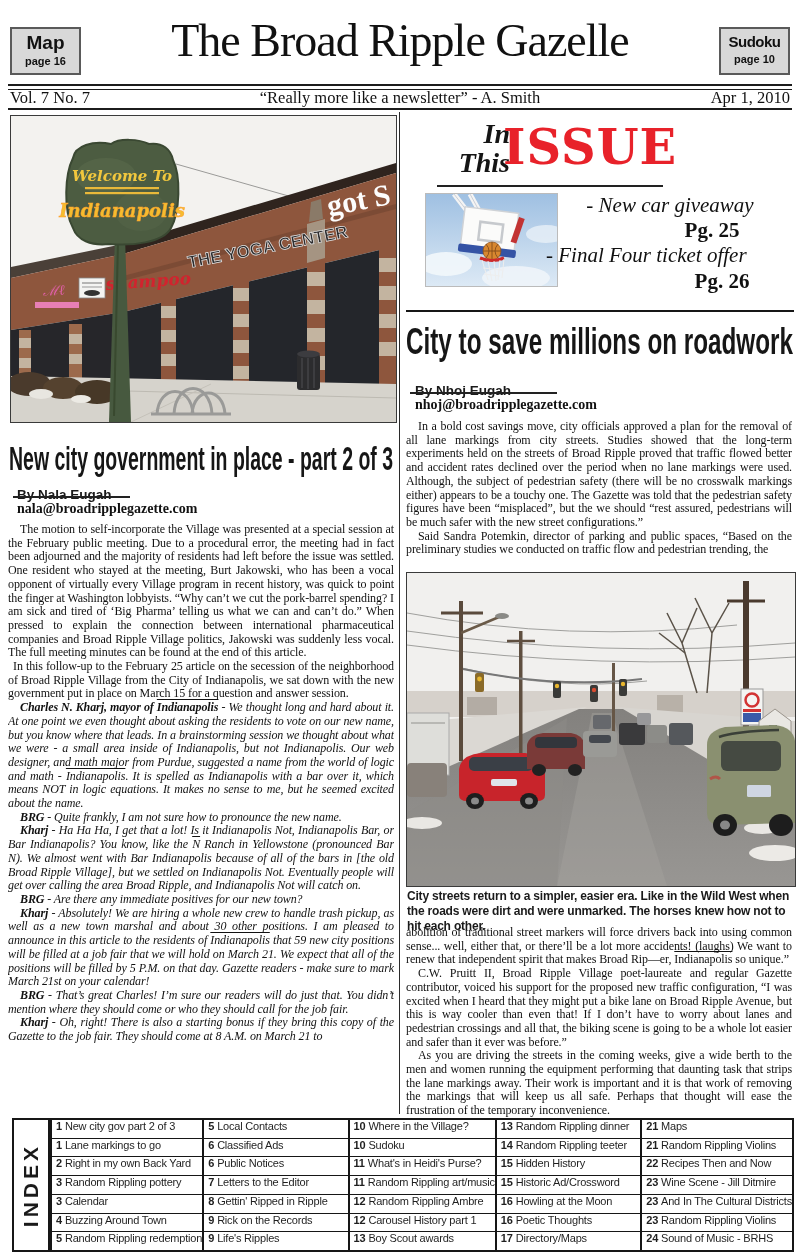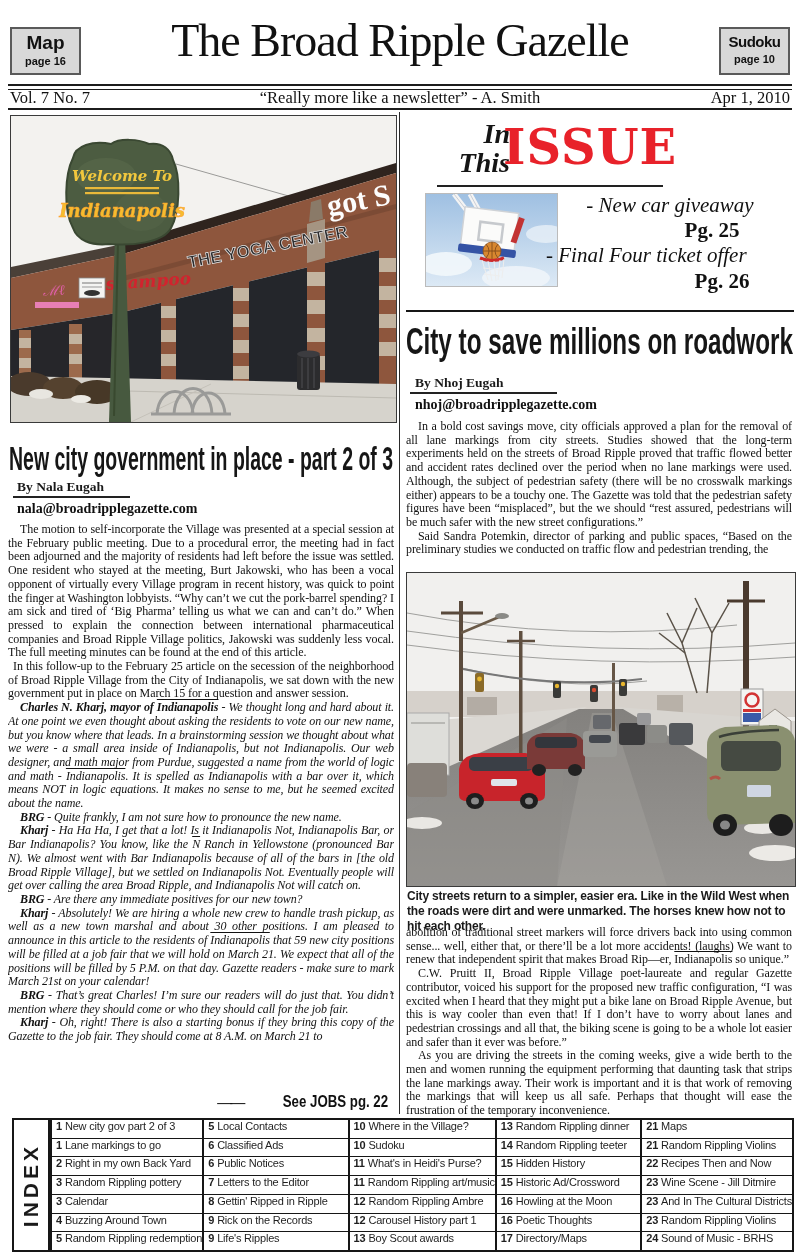--- a/index.html
+++ b/index.html
@@ -21,21 +21,21 @@
   #date-label{position:absolute;right:2px;top:0;}
   #rule-single{left:8px;top:108px;width:784px;border-top:2px solid #1c1c1c;}
   #col-divider{left:399px;top:112px;width:1px;height:1002px;background:#2a2a2a;}
   
   .photo-frame{position:absolute;border:1px solid #3a3a3a;background:#eee;overflow:hidden;}
   .caption{position:absolute;font-family:"Liberation Sans",sans-serif;font-weight:bold;
            font-size:12px;line-height:15px;letter-spacing:-0.2px;color:#1a1a1a;}
   
   .headline-svg text{font-family:"Liberation Sans",sans-serif;font-weight:bold;fill:#161616;}
   
-  .byline{position:absolute;font-family:Liberation Serif, serif;font-weight:600;font-size:13.5px;color:#1a1a1a;}
+  .byline{position:absolute;font-family:Liberation Sans, sans-serif;font-weight:600;font-size:13.5px;color:#1a1a1a;margin-top:8px;}
   .byline-rule{position:absolute;height:2px;background:#222;}
   .email{position:absolute;font-weight:bold;font-size:14px;color:#111;}
   
   .bodycol{position:absolute;font-size:12px;line-height:13.7px;text-align:justify;
            letter-spacing:-0.1px;overflow:hidden;}
   .bodycol p{margin:0;}
   .bp.ind1{text-indent:12px;}
   .bp.ind2{text-indent:5px;}
   .bp.qa{font-style:italic;text-indent:12px;}
   .ov{text-decoration:overline;}
@@ -190,24 +190,20 @@
       <p class="bp ind1">The motion to self-incorporate the Village was presented at a special session at the February public meeting.  Due to a procedural error, the meeting had in fact been adjourned and the majority of residents had left before the issue was settled.  One resident who stayed at the meeting, Burt Jakowski, who has been a vocal opponent of virtually every Village program in recent history, was quick to point the finger at Washington lobbyists.  “Why can’t we cut the pork-barrel spending? I am sick and tired of ‘Big Pharma’ telling us what we can and can’t do.”  When pressed to explain the connection between international pharmaceutical companies and Broad Ripple Village politics, Jakowski was suddenly less vocal.  The full meeting minutes can be found at the end of this article.</p>
       <p class="bp ind2">In this follow-up to the February 25 article on the secession of the neighborhood of Broad Ripple Village from the City of Indianapolis, we sat down with the new government put in place on March 15 for a question and answer session.</p>
       <p class="bp qa"><b>Charles N. Kharj, mayor of <span class="ov">Indianapolis</span></b> - We thought long and hard about it.  At one point we even thought about asking the residents to vote on our new name, but you know where that leads.  In a brainstorming session we thought about what we were - a small area inside of Indianapolis, but not Indianapolis.  Our web designer, and math major from Purdue, suggested a name from the world of logic and math - <span class="ov">Indianapolis</span>.  It is spelled as Indianapolis with a bar over it, which means NOT in logic equations.  It makes no sense to me, but he seemed excited about the name.</p>
       <p class="bp qa"><b>BRG</b> - Quite frankly, I am not sure how to pronounce the new name.</p>
       <p class="bp qa"><b>Kharj</b> - Ha Ha Ha, I get that a lot!  Is it Indianapolis Not, Indianapolis Bar, or Bar Indianapolis?  You know, like the <span class="ov">N</span> Ranch in Yellowstone (pronounced Bar N).   We almost went with Bar Indianapolis because of all of the bars in [the old Broad Ripple Village], but we settled on Indianapolis Not.  Eventually people will get over calling the area Broad Ripple, and Indianapolis Not will catch on.</p>
       <p class="bp qa"><b>BRG</b> - Are there any immediate positives for our new town?</p>
       <p class="bp qa"><b>Kharj</b> - Absolutely!  We are hiring a whole new crew to handle trash pickup, as well as a new town marshal and about 30 other positions.  I am pleased to announce in this article to the residents of <span class="ov">Indianapolis</span> that 59 new city positions will be filled at a job fair that we will hold on March 21.  We expect that all of the positions will be filled by 5 P.M. on that day.  Gazette readers - make sure to mark March 21st on your calendar!</p>
       <p class="bp qa"><b>BRG</b> - That’s great Charles!  I’m sure our readers will do just that.  You didn’t mention where they should come or who they should call for the job fair.</p>
       <p class="bp qa"><b>Kharj</b> - Oh, right!  There is also a starting bonus if they bring this copy of the Gazette to the job fair.  They should come at 8 A.M. on March 21 to</p>
     </div>
-  <div class="abs" id="jobs-ref">
-    <span id="jobs-dash">——</span>
-    <span id="jobs-text">See JOBS pg. 22</span>
-  </div>
 
   <div class="abs" id="inthis">
     <div>In</div>
     <div>This</div>
   </div>
   <div class="abs" id="issue-word">ISSUE</div>
   <div class="abs" id="issue-rule"></div>
 
   <div class="photo-frame" style="left:425px;top:193px;width:131px;height:92px;border-color:#bbb;">
     <svg width="131" height="92" viewBox="0 0 131 92">

